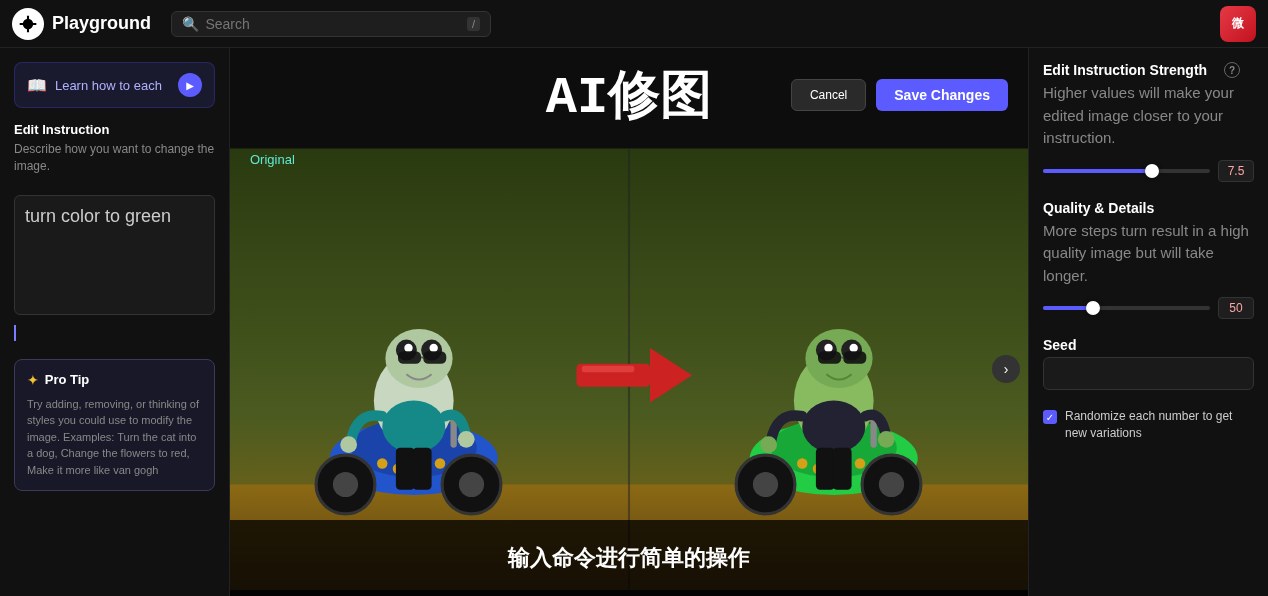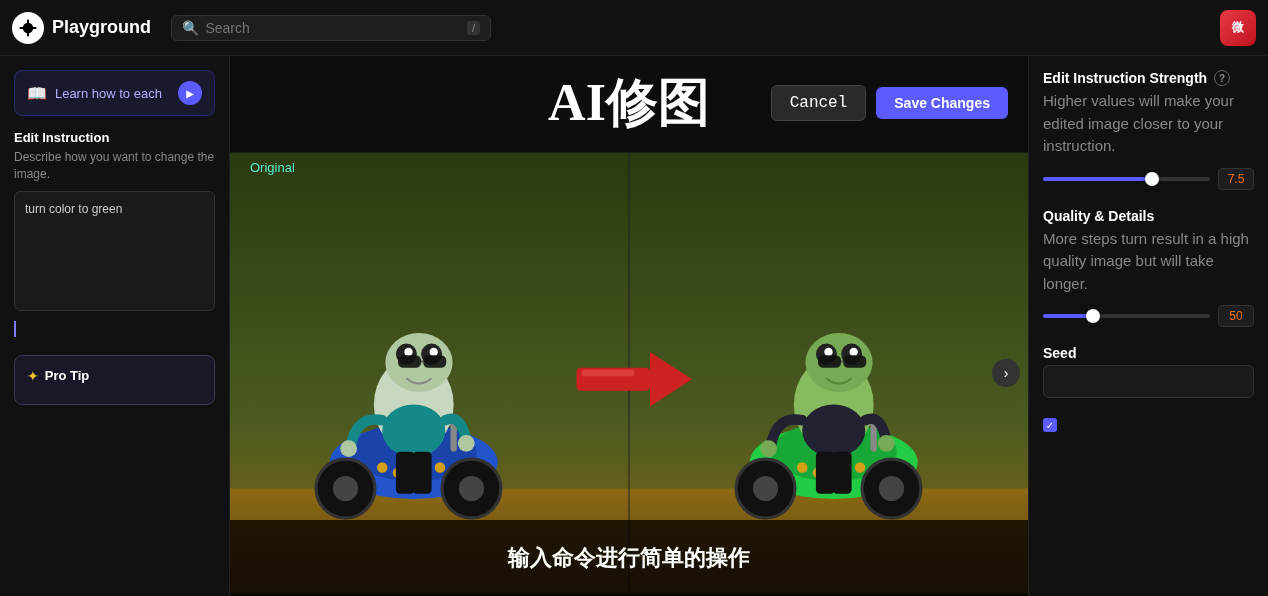--- a/index.html
+++ b/index.html
@@ -13,21 +13,21 @@
       display: flex;
       flex-direction: column;
     }
 
     
     .top-nav {
       display: flex;
       align-items: center;
       background: #111;
       border-bottom: 1px solid #222;
-      height: 56px;
+      height: 48px;
       padding: 0 12px;
       flex-shrink: 0;
       position: relative;
       z-index: 10;
     }
     .nav-logo {
       display: flex;
       align-items: center;
       gap: 8px;
       margin-right: 20px;
@@ -128,30 +128,30 @@
     .edit-instruction-section {}
     .section-title {
       font-size: 13px;
       font-weight: 700;
       color: #fff;
       margin-bottom: 4px;
     }
     .section-desc {
       font-size: 12px;
       color: #888;
-      margin-bottom: 8px;
+      margin-bottom: 20px;
       line-height: 1.4;
     }
     .edit-textarea {
       width: 100%;
       background: #1a1a1a;
       border: 1px solid #333;
       border-radius: 6px;
       color: #ccc;
-      font-size: 12px;
+      font-size: 18px;
       padding: 10px;
       resize: none;
       height: 120px;
       outline: none;
       font-family: inherit;
     }
     .cursor-line {
       width: 2px; height: 16px;
       background: #7c7cff;
       display: inline-block;
@@ -189,36 +189,35 @@
       justify-content: center;
       padding: 12px 20px;
       position: relative;
       flex-shrink: 0;
     }
     .center-title {
       font-size: 52px;
       font-weight: 900;
       color: #fff;
       text-align: center;
-      font-family: Liberation Serif, serif;
+      font-family: Liberation Mono, monospace;
     }
     .header-actions {
       position: absolute;
       right: 20px;
       display: flex; gap: 10px; align-items: center;
     }
     .cancel-btn {
       background: #2a2a2a;
       border: 1px solid #444;
       color: #fff;
       padding: 8px 18px;
       border-radius: 6px;
-      font-size: 16px;
+      font-size: 12px;
       cursor: pointer;
-      font-family: Liberation Mono, monospace;
     }
     .save-btn {
       background: #5b5bff;
       border: none;
       color: #fff;
       padding: 8px 18px;
       border-radius: 6px;
       font-size: 14px;
       font-weight: 600;
       cursor: pointer;
@@ -284,21 +283,21 @@
       flex-direction: column;
       padding: 14px;
       gap: 18px;
       flex-shrink: 0;
       overflow-y: auto;
     }
     .right-section-title {
       font-size: 14px;
       font-weight: 700;
       color: #fff;
-      display: flex; align-items: center; gap: 7px;
+      display: flex; align-items: center; gap: 17px;
       margin-bottom: 4px;
     }
     .info-icon {
       width: 16px; height: 16px;
       border-radius: 50%;
       border: 1px solid #666;
       color: #888;
       font-size: 10px;
       display: flex; align-items: center; justify-content: center;
     }
@@ -330,21 +329,21 @@
       background: #fff;
       border-radius: 50%;
       position: absolute;
       top: -5px;
       transform: translateX(-50%);
       box-shadow: 0 0 4px rgba(0,0,0,0.5);
     }
     .slider-value {
       background: #1e1e1e;
       border: 1px solid #333;
-      color: #f97316;
+      color: #fca5a5;
       font-size: 12px;
       padding: 3px 7px;
       border-radius: 4px;
       min-width: 36px;
       text-align: center;
     }
     .seed-input {
       width: 100%;
       background: #1a1a1a;
       border: 1px solid #333;
@@ -417,20 +416,21 @@
       <div class="section-desc">Describe how you want to change the image.</div>
       <textarea class="edit-textarea" style="">turn color to green</textarea>
       <div class="cursor-line"></div>
     </div>
 
     <div class="pro-tip-card">
       <div class="pro-tip-header">
         <span class="pro-tip-icon">✦</span>
         <span class="pro-tip-title">Pro Tip</span>
       </div>
+      <div class="pro-tip-text">Try adding, removing, or thinking of styles you could use to modify the image. Examples: Turn the cat into a dog, Change the flowers to red, Make it more like van gogh</div>
     </div>
 
   </div>
 
   <div class="center-content">
 
     <div class="center-header">
       <h1 class="center-title">AI修图</h1>
       <div class="header-actions">
         <button class="cancel-btn">Cancel</button>
@@ -600,17 +600,18 @@
       <div class="right-section-title">
         <span>Seed</span>
       </div>
       <input class="seed-input" type="text" placeholder="" style="">
     </div>
 
     <div class="randomize-row">
       <div class="checkbox">
         <span class="checkbox-check">✓</span>
       </div>
+      <span class="randomize-text">Randomize each number to get new variations</span>
     </div>
 
   </div>
 
 </div>
 
 </body></html>

